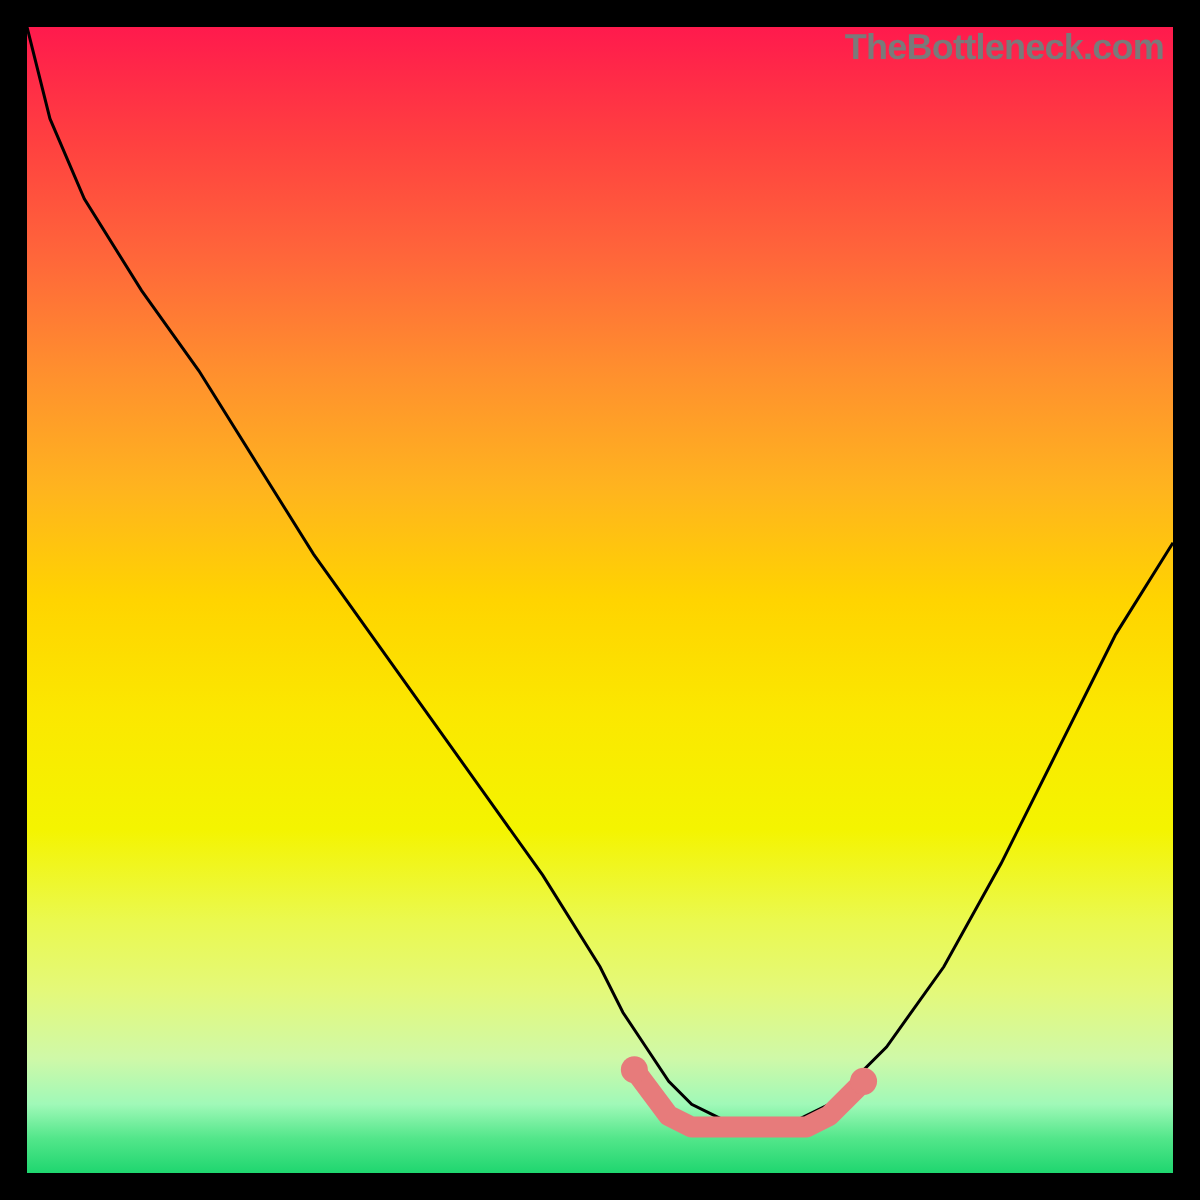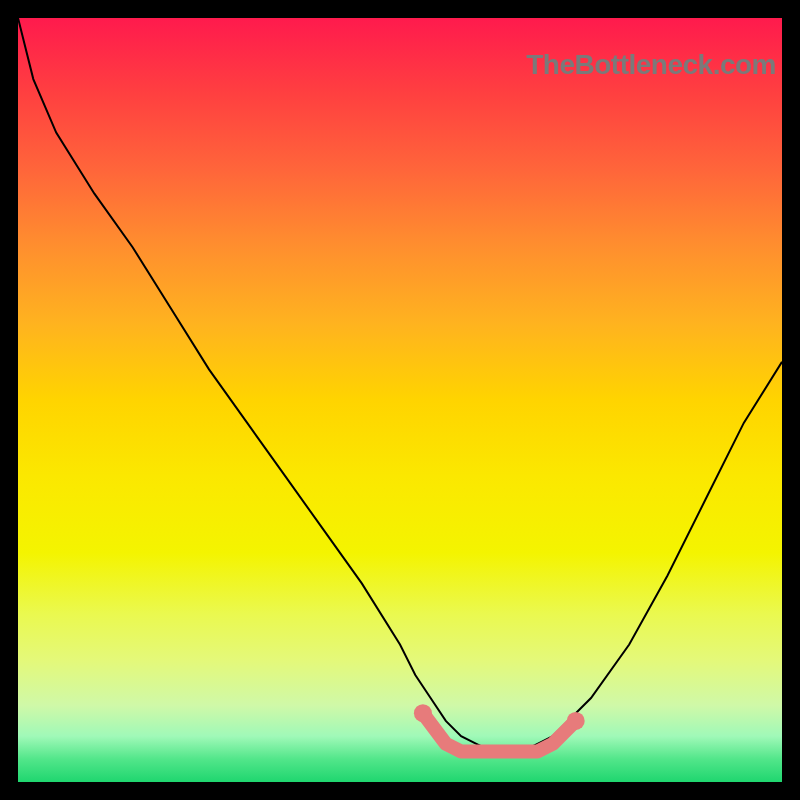--- a/index.html
+++ b/index.html
@@ -34,25 +34,24 @@
       #a0f9b8 94%,
       #52e68a 97%,
       #1fd66f 100%
     );
   }
   .watermark {
     position: absolute;
     top: 0px;
     right: 6px;
     font-family: Arial, Helvetica, sans-serif;
-    font-size: 28px;
+    font-size: 24px;
     font-weight: bold;
     color: #7a7a7a;
     letter-spacing: -0.5px;
-    margin-top: 31px;
   }
   svg.curve {
     position: absolute;
     left: 0;
     top: 0;
     width: 764px;
     height: 764px;
   }
 </style>
 </head>

